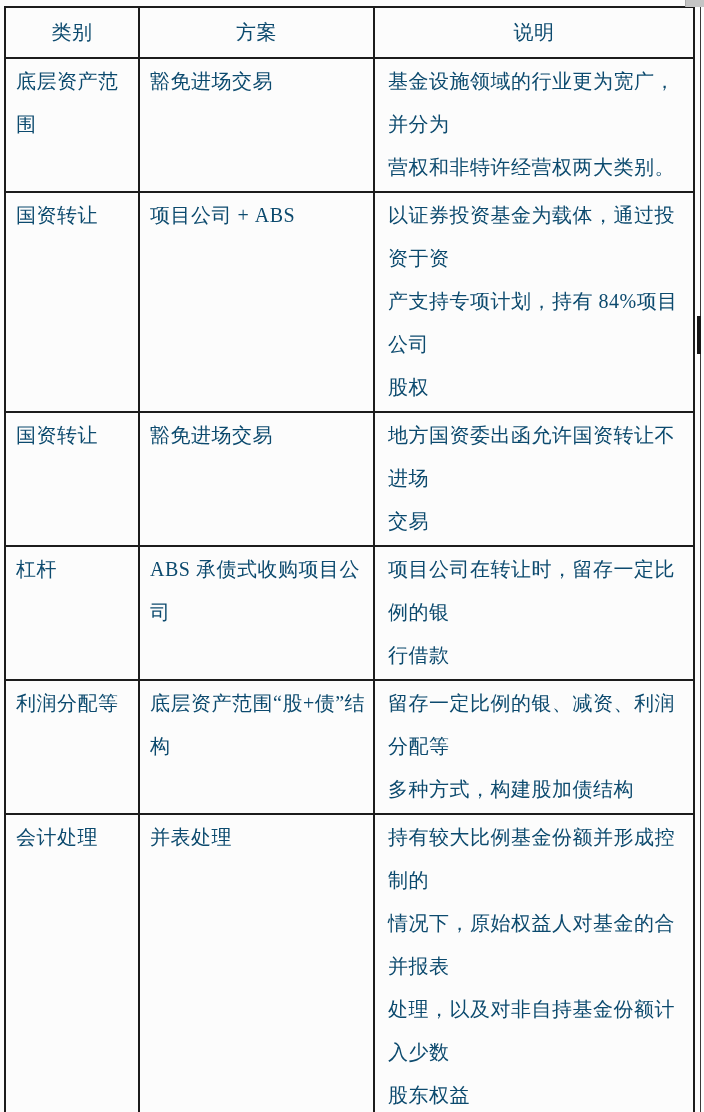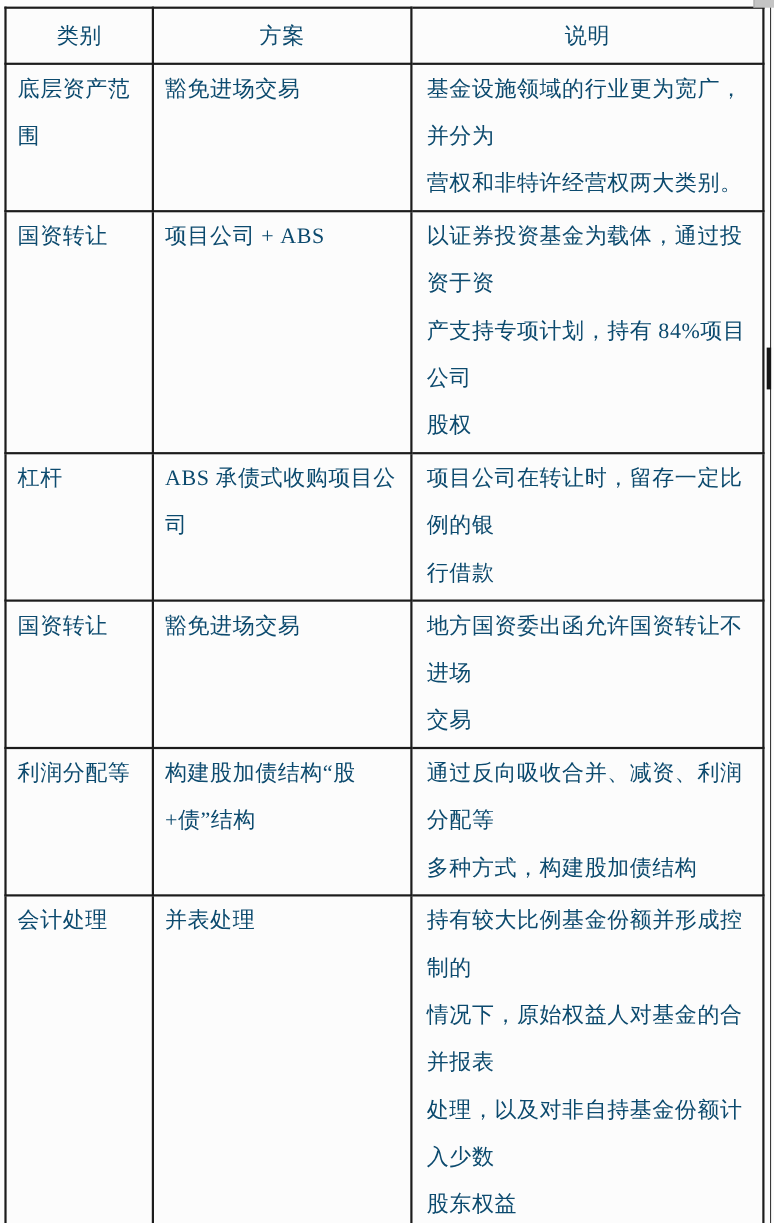--- a/index.html
+++ b/index.html
@@ -103,35 +103,35 @@
 营权和非特许经营权两大类别。</td>
         </tr>
         <tr>
           <td class="cell-cat">国资转让</td>
           <td class="cell-plan">项目公司 + ABS</td>
           <td class="cell-desc">以证券投资基金为载体，通过投资于资
 产支持专项计划，持有 84%项目公司
 股权</td>
         </tr>
         <tr>
+          <td class="cell-cat">国资转让</td>
+          <td class="cell-plan">豁免进场交易</td>
+          <td class="cell-desc">地方国资委出函允许国资转让不进场
+交易</td>
+        </tr>
+        <tr>
           <td class="cell-cat">杠杆</td>
           <td class="cell-plan">ABS 承债式收购项目公司</td>
           <td class="cell-desc">项目公司在转让时，留存一定比例的银
 行借款</td>
         </tr>
         <tr>
-          <td class="cell-cat">国资转让</td>
-          <td class="cell-plan">豁免进场交易</td>
-          <td class="cell-desc">地方国资委出函允许国资转让不进场
-交易</td>
-        </tr>
-        <tr>
           <td class="cell-cat">利润分配等</td>
-          <td class="cell-plan">构建股加债结构“股+债”结构</td>
-          <td class="cell-desc">通过反向吸收合并、减资、利润分配等
+          <td class="cell-plan">底层资产范围“股+债”结构</td>
+          <td class="cell-desc">留存一定比例的银、减资、利润分配等
 多种方式，构建股加债结构</td>
         </tr>
         <tr>
           <td class="cell-cat">会计处理</td>
           <td class="cell-plan">并表处理</td>
           <td class="cell-desc">持有较大比例基金份额并形成控制的
 情况下，原始权益人对基金的合并报表
 处理，以及对非自持基金份额计入少数
 股东权益</td>
         </tr>

